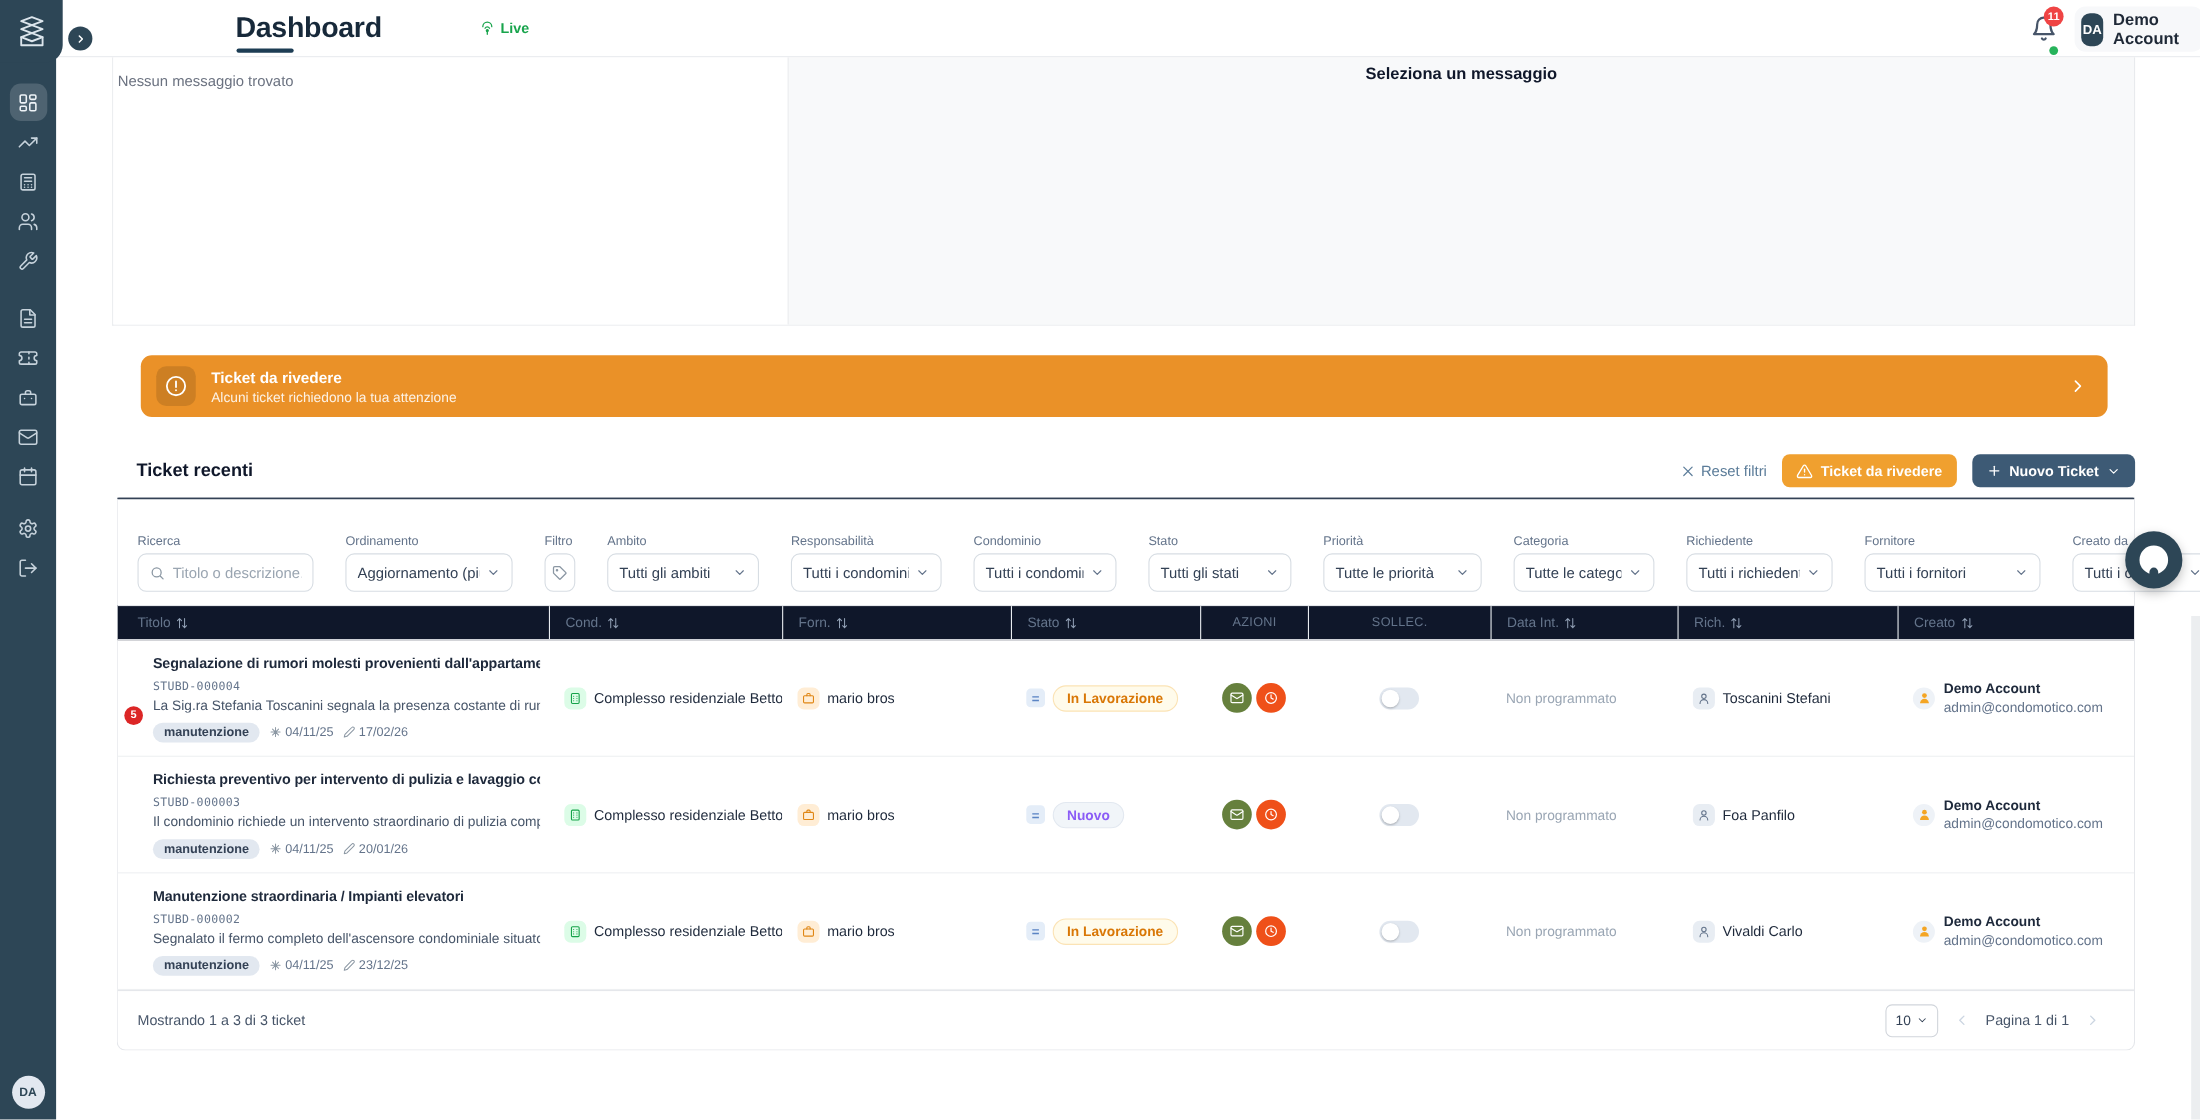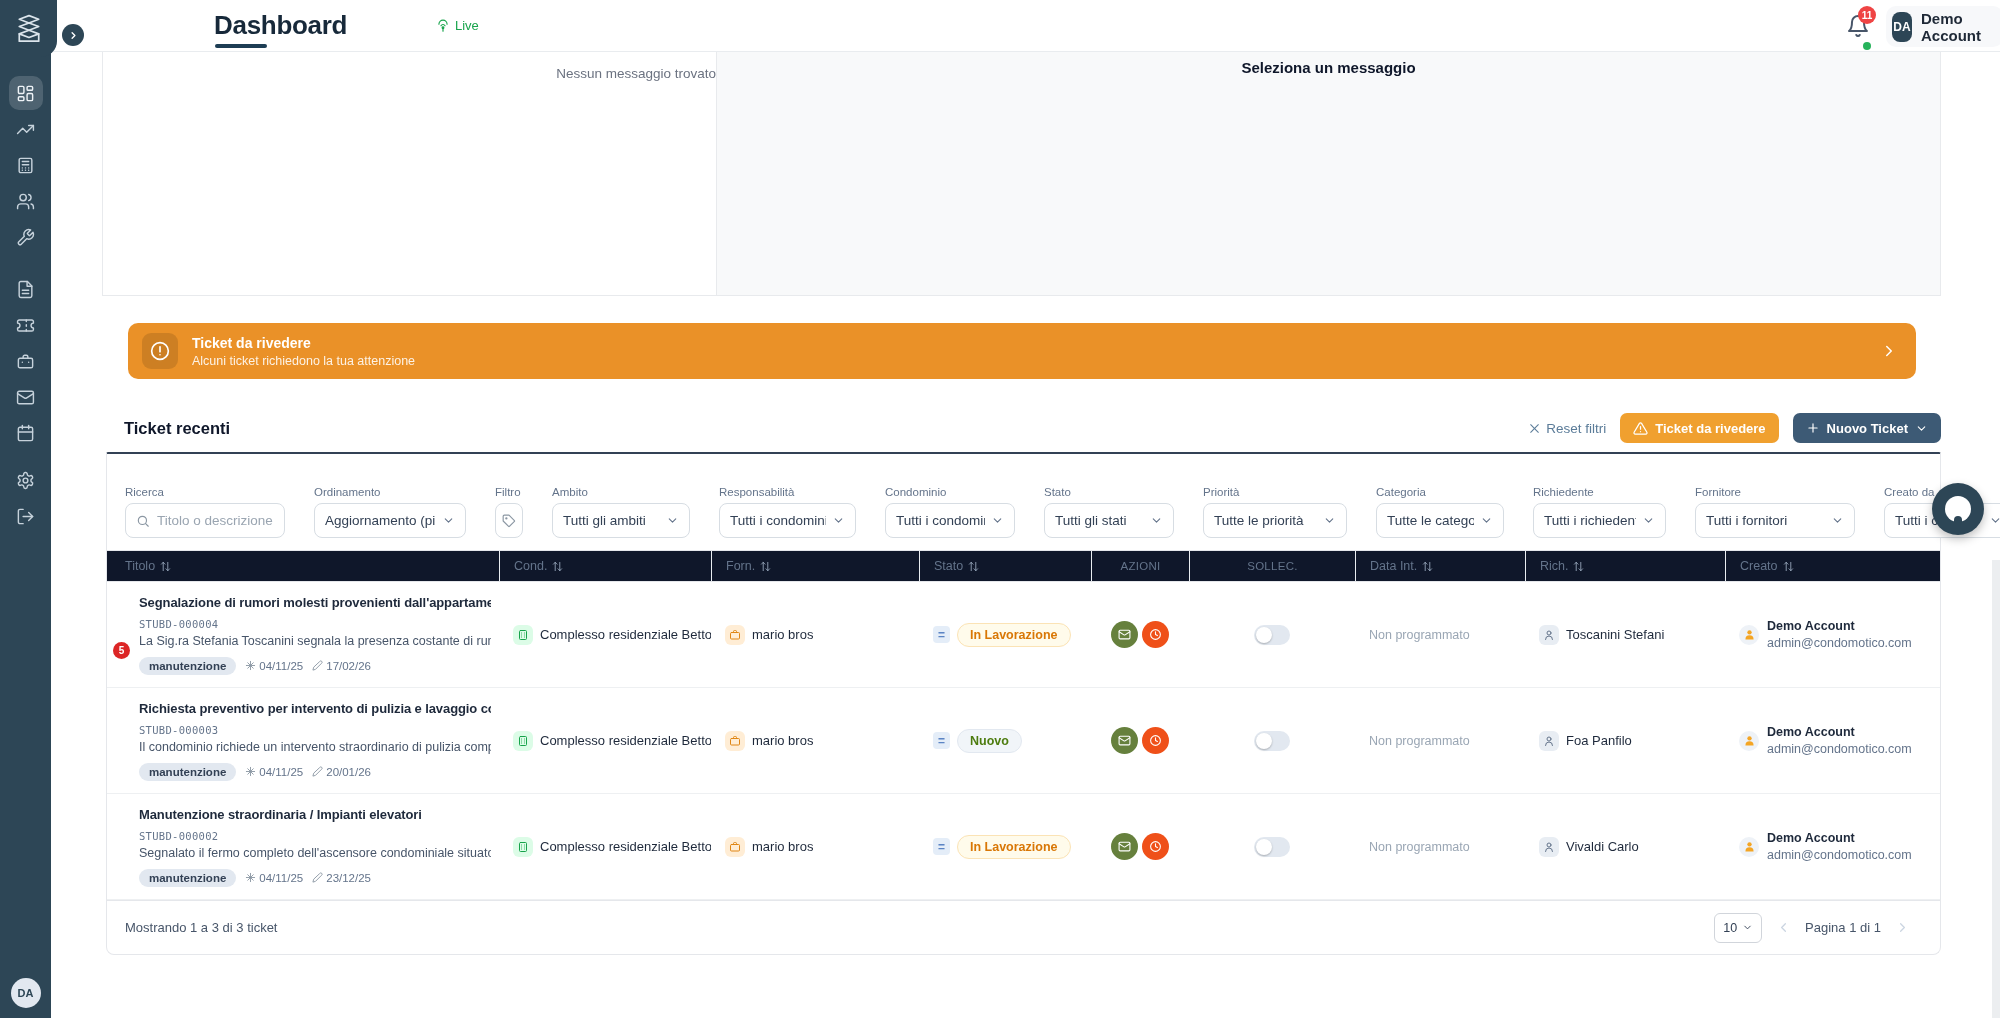--- a/index.html
+++ b/index.html
@@ -27,36 +27,36 @@
   .side-spacer { flex:1; }
   .side-avatar { margin-bottom:10px; width:30px; height:30px; border-radius:50%; background:#e2e8f0;
                  color:#2d4656; font-size:11px; font-weight:bold; display:flex; align-items:center; justify-content:center; cursor:pointer; }
 
   
   .header { position:absolute; left:51px; right:0; top:0; height:52px; background:#fff;
             border-bottom:1px solid #e9ecef; z-index:10; }
   .page-title { position:absolute; left:163px; top:10px; font-size:26px; font-weight:bold; color:#17293a; letter-spacing:-0.3px; }
   .title-underline { position:absolute; left:164px; top:44px; width:52px; height:4px; background:#1d3d54; border-radius:2px; }
   .live-wrap { position:absolute; left:385px; top:18px; display:flex; align-items:center; gap:5px; color:#18a44c; }
-  .live-label { font-size:13px; font-weight:normal; }
+  .live-label { font-size:13px; font-weight:bold; }
   .bell-wrap { position:absolute; left:1795px; top:14px; width:26px; height:26px; color:#475569; cursor:pointer; }
   .bell-badge { position:absolute; left:12px; top:-8px; min-width:18px; height:18px; border-radius:9px; background:#ef4444;
                 color:#fff; font-size:10px; font-weight:bold; display:flex; align-items:center; justify-content:center; padding:0 3px; }
   .bell-dot { position:absolute; left:17px; top:28px; width:8px; height:8px; border-radius:50%; background:#27b35b; }
   .account-wrap { position:absolute; left:1835px; top:6px; height:41px; background:#f7f8fa; border-radius:10px;
                   display:flex; align-items:center; gap:9px; padding:0 12px 0 6px; cursor:pointer; }
   .account-avatar { width:30px; height:30px; border-radius:8px; background:#2d4656; color:#fff; font-size:12px;
                     font-weight:bold; display:flex; align-items:center; justify-content:center; }
   .account-name { font-size:15px; font-weight:bold; color:#1f2937; }
 
   
   .messages-card { position:absolute; left:102px; top:52px; width:1839px; height:244px; background:#fff;
                    border:1px solid #e8eaed; border-top:none; display:flex; }
   .msg-list { width:614px; border-right:1px solid #e8eaed; position:relative; background:#fff; }
-  .msg-empty { position:absolute; left:16px; right:0; top:14px; text-align:right; font-size:13.5px; color:#6b7280; }
+  .msg-empty { position:absolute; left:4px; right:0; top:14px; text-align:left; font-size:13.5px; color:#6b7280; }
   .msg-detail { flex:1; background:#f8f9fa; display:flex; flex-direction:column; align-items:center; padding-top:7px; }
   .msg-detail-title { font-size:15px; font-weight:bold; color:#0f172a; margin-bottom:6px; }
   .msg-detail-sub { font-size:13.5px; color:#6b7280; text-align:center; max-width:350px; line-height:19px; }
 
   
   .banner { position:absolute; left:128px; top:323px; width:1788px; height:56px; background:#ea9128; border-radius:10px;
             display:flex; align-items:center; padding:0 18px 0 14px; cursor:pointer; }
   .banner-icon-box { width:36px; height:36px; border-radius:9px; background:rgba(0,0,0,0.12); color:#fff;
                      display:flex; align-items:center; justify-content:center; margin-right:14px; }
   .banner-title { font-size:14px; font-weight:bold; color:#fff; margin-bottom:3px; }
@@ -114,21 +114,21 @@
   .mini-ic { width:20px; height:20px; border-radius:6px; display:flex; align-items:center; justify-content:center;
              flex:0 0 auto; margin-right:7px; }
   .ic-cond { background:#dcfce7; color:#16a34a; }
   .ic-forn { background:#ffedd5; color:#e08614; }
   .ic-eq { background:#e4edf8; color:#5b84c4; font-size:12px; font-weight:bold; border-radius:4px; width:17px; height:17px; }
   .ic-rich { background:#e8edf3; color:#64748b; }
   .cell-text { font-size:13px; color:#1e293b; white-space:nowrap; overflow:hidden; }
 
   .status-pill { font-size:12.5px; font-weight:bold; border-radius:999px; padding:4px 12px; white-space:nowrap; }
   .pill-warning { color:#d97706; background:#fffbeb; border:1px solid #fbe3b5; }
-  .pill-neutral { color:#4d7c0f; background:#f1f5f9; border:1px solid #e2e8f0; }
+  .pill-neutral { color:#8b5cf6; background:#f1f5f9; border:1px solid #e2e8f0; }
 
   .azioni-cell { justify-content:center; padding-left:0; gap:4px; }
   .act-btn { width:27px; height:27px; border-radius:50%; border:none; display:flex; align-items:center; justify-content:center;
              color:#fff; cursor:pointer; }
   .act-mail { background:#66803d; }
   .act-clock { background:#ef5019; }
 
   .sollec-cell { justify-content:center; padding-left:0; }
   .toggle { width:36px; height:20px; border-radius:10px; background:#e2e8f0; position:relative; cursor:pointer; }
   .toggle .knob { position:absolute; left:2px; top:2px; width:16px; height:16px; border-radius:50%; background:#fff;

